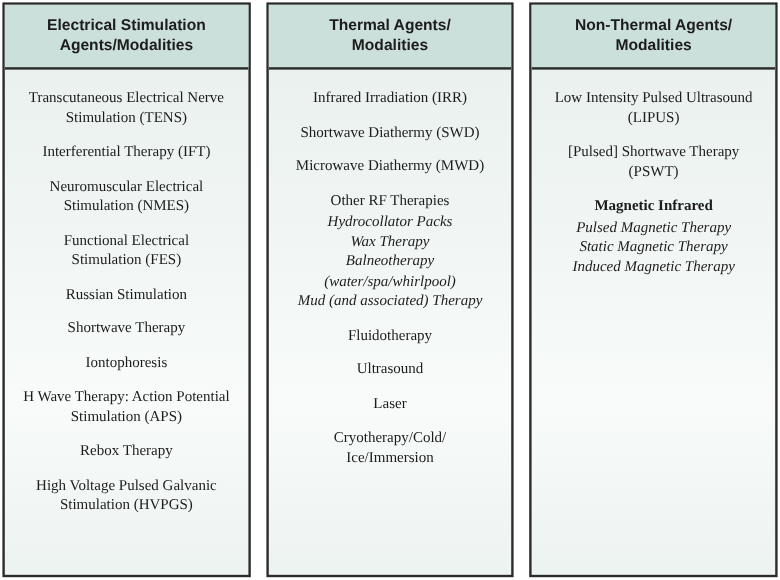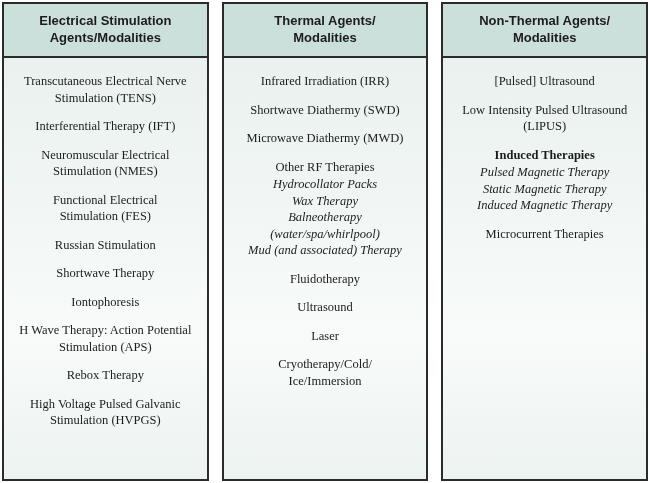--- a/index.html
+++ b/index.html
@@ -108,24 +108,24 @@
         <p class="item normal">Laser</p>
         <p class="item normal">Cryotherapy/Cold/
 Ice/Immersion</p>
       </div>
   </div>
 
   <div class="column">
     <div class="col-header">Non-Thermal Agents/
 Modalities</div>
     <div class="col-body">
-        <p class="item normal">[Pulsed] Ultrasound</p>
         <p class="item normal">Low Intensity Pulsed Ultrasound
 (LIPUS)</p>
-        <p class="item bold">Induced Therapies</p>
+        <p class="item normal">[Pulsed] Shortwave Therapy
+(PSWT)</p>
+        <p class="item bold">Magnetic Infrared</p>
         <p class="item italic tight">Pulsed Magnetic Therapy
 Static Magnetic Therapy
 Induced Magnetic Therapy</p>
-        <p class="item normal">Microcurrent Therapies</p>
       </div>
   </div>
 
 </div>
 
 </body></html>

